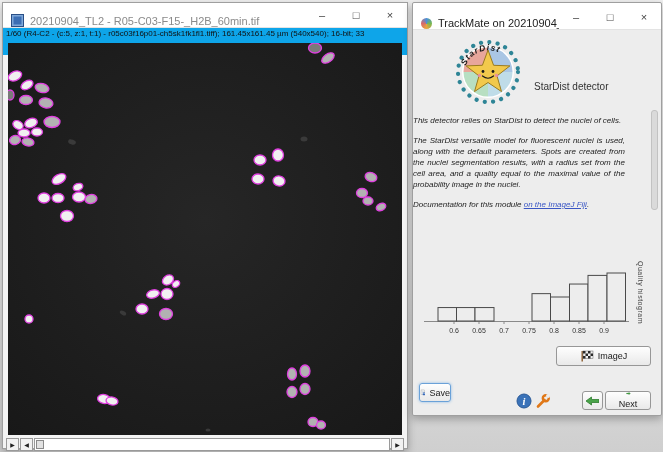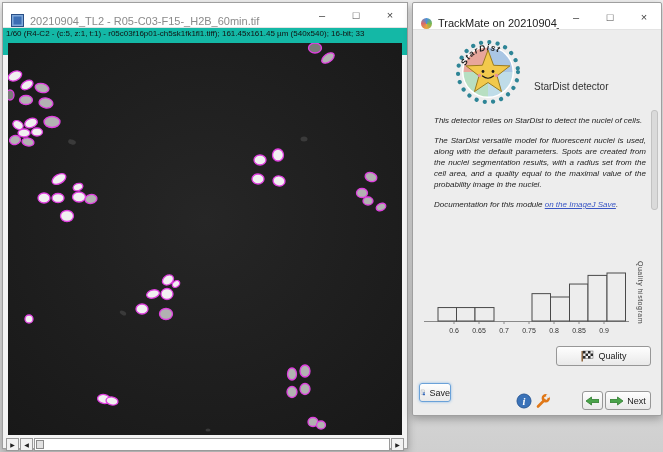--- a/index.html
+++ b/index.html
@@ -8,56 +8,56 @@
   .win{position:absolute;background:#f4f4f4;border:1px solid #9f9f9f;
     box-shadow:0 3px 8px rgba(0,0,0,.28);}
   .titlebar{display:flex;align-items:flex-end;height:24px;background:#ffffff;
     border-bottom:1px solid #e3e3e3;padding:0 0 0 8px;font-size:11px;}
   .tb-title{flex:1;white-space:nowrap;overflow:hidden;margin-left:6px;}
   .tb-btn{width:34px;height:24px;display:flex;align-items:center;justify-content:center;
     font-size:11px;color:#444;cursor:default;}
   
   #imgwin{left:2px;top:2px;width:404px;height:445px;}
   #imgwin .tb-title{color:#8a8a8a;}
-  .infobar{height:14px;font-size:8px;color:#111;background:#14b8a6;
+  .infobar{height:14px;font-size:8px;color:#111;background:#0ea5e9;
     padding:1px 0 12px 3px;white-space:nowrap;overflow:hidden;}
   .canvas{position:absolute;left:5px;top:40px;width:394px;height:392px;background:#1d1d1d;}
   .sliderrow{position:absolute;left:3px;top:435px;right:3px;height:13px;
     display:flex;align-items:stretch;gap:1px;}
   .sbtn{width:13px;background:#f2f2f2;border:1px solid #9a9a9a;font-size:6px;color:#222;
     display:flex;align-items:center;justify-content:center;box-sizing:border-box;}
   .strack{flex:1;position:relative;background:#ffffff;border:1px solid #9a9a9a;box-sizing:border-box;}
   .sthumb{position:absolute;left:1px;top:1px;bottom:1px;width:8px;background:#e2e2e2;border:1px solid #8a8a8a;box-sizing:border-box;}
   
   #tmwin{left:412px;top:2px;width:248px;height:412px;background:#ededed;border-radius:2px;}
   #tmwin .titlebar{border-top-left-radius:2px;border-top-right-radius:2px;height:26px;}
   #tmwin .tb-title{color:#222;}
   .logo{position:absolute;left:40px;top:34px;width:70px;height:70px;}
   .dethead{position:absolute;left:121px;top:64px;font-size:10px;color:#333;margin-top:14px;}
-  .desc{position:absolute;left:21px;top:112px;width:212px;font-size:8px;line-height:11px;
+  .desc{position:absolute;left:0;top:112px;width:212px;font-size:8px;line-height:11px;
     font-style:italic;color:#1c1c1c;text-align:justify;}
   .desc p{margin:0 0 9px 0;}
   .desc a{color:#3a56c4;text-decoration:underline;cursor:pointer;}
   .histwrap{position:absolute;left:8px;top:256px;}
   .vlabel{position:absolute;left:224px;top:258px;height:80px;writing-mode:vertical-rl;
     font-size:7px;color:#444;letter-spacing:.5px;}
   .scrollthumb{position:absolute;right:3px;top:107px;width:7px;height:100px;
     background:#dadada;border:1px solid #c2c2c2;border-radius:3px;box-sizing:border-box;}
   .found{position:absolute;left:20px;top:352px;width:140px;text-align:center;
     font-size:8.5px;color:#1c1c1c;}
   .btn{background:linear-gradient(#fefefe,#e9e9e9);border:1px solid #979797;border-radius:3px;
     font-size:9px;color:#1a1a1a;display:flex;align-items:center;justify-content:center;
     gap:4px;box-sizing:border-box;cursor:default;font-family:"Liberation Sans",sans-serif;}
   #previewbtn{position:absolute;right:10px;top:343px;width:95px;height:20px;}
   #savebtn{position:absolute;left:6px;top:380px;width:32px;height:19px;
     border:1px solid #6aa1d8;box-shadow:0 0 3px #8ebbe8;}
   .miniicon{position:absolute;top:389px;width:18px;height:17px;display:flex;
     align-items:center;justify-content:center;}
   #backbtn{position:absolute;left:169px;top:388px;width:21px;height:19px;}
-  #nextbtn{position:absolute;left:192px;top:388px;width:46px;height:19px;}
+  #nextbtn{position:absolute;left:192px;top:388px;width:46px;height:19px;flex-direction:column;}
 </style>
 </head>
 <body>
 
 <div class="win" id="imgwin">
   <div class="titlebar">
     <span style="width:11px;height:11px;background:#3c6eb4;border:1px solid #2a4f86;box-shadow:inset 0 0 0 1.5px #7fa8d9;"></span>
     <span class="tb-title">20210904_TL2 - R05-C03-F15-_H2B_60min.tif</span>
     <span class="tb-btn">–</span>
     <span class="tb-btn">□</span>
@@ -160,21 +160,21 @@
     <path id="sdarc" d="M12,31 A24.5,24.5 0 0 1 58,28" fill="none"></path>
     <text font-size="8.5" font-weight="bold" font-style="italic" fill="#1a1a1a" letter-spacing="1">
       <textPath href="#sdarc" startOffset="2">StarDist</textPath>
     </text>
   </svg>
   <div class="dethead">StarDist detector</div>
 
   <div class="desc">
     <p>This detector relies on StarDist to detect the nuclei of cells.</p>
     <p>The StarDist versatile model for fluorescent nuclei is used, along with the default parameters. Spots are created from the nuclei segmentation results, with a radius set from the cell area, and a quality equal to the maximal value of the probability image in the nuclei.</p>
-    <p><span>Documentation for this module </span><a>on the ImageJ Save</a><span>.</span></p>
+    <p><span>Documentation for this module </span><a>on the ImageJ Fiji</a><span>.</span></p>
   </div>
 
   <div class="histwrap">
     <svg width="215" height="82" viewBox="0 0 215 82">
         <line x1="3" y1="62.5" x2="208" y2="62.5" stroke="#8a8a8a" stroke-width="1"></line>
         <line x1="32.99999999999997" y1="63" x2="32.99999999999997" y2="65" stroke="#8a8a8a" stroke-width="1"></line>
         <text x="32.99999999999997" y="74" text-anchor="middle" font-size="7" fill="#333">0.6</text>
         <line x1="57.999999999999986" y1="63" x2="57.999999999999986" y2="65" stroke="#8a8a8a" stroke-width="1"></line>
         <text x="57.999999999999986" y="74" text-anchor="middle" font-size="7" fill="#333">0.65</text>
         <line x1="82.99999999999996" y1="63" x2="82.99999999999996" y2="65" stroke="#8a8a8a" stroke-width="1"></line>
@@ -205,21 +205,21 @@
     <svg width="14" height="12" viewBox="0 0 14 12">
       <line x1="2.2" y1="1" x2="2.2" y2="11.5" stroke="#8a5a2a" stroke-width="1.4"></line>
       <rect x="3" y="1" width="10" height="7.5" fill="#f0f0f0" stroke="#666" stroke-width=".5"></rect>
       <rect x="3" y="1" width="2.5" height="2.5" fill="#2a2a2a"></rect>
         <rect x="8" y="1" width="2.5" height="2.5" fill="#2a2a2a"></rect>
       <rect x="5.5" y="3.5" width="2.5" height="2.5" fill="#2a2a2a"></rect>
         <rect x="10.5" y="3.5" width="2.5" height="2.5" fill="#2a2a2a"></rect>
       <rect x="3" y="6" width="2.5" height="2.5" fill="#2a2a2a"></rect>
         <rect x="8" y="6" width="2.5" height="2.5" fill="#2a2a2a"></rect>
     </svg>
-    <span>Quality</span>
+    <span>ImageJ</span>
   </div>
 
   <div class="btn" id="savebtn">
     <svg width="13" height="13" viewBox="0 0 13 13">
       <rect x="2.5" y="0.5" width="8" height="10.5" fill="#ffffff" stroke="#888" stroke-width=".8"></rect>
       <line x1="4" y1="3" x2="9" y2="3" stroke="#9ab" stroke-width=".8"></line>
       <line x1="4" y1="5" x2="9" y2="5" stroke="#9ab" stroke-width=".8"></line>
       <rect x="7" y="7" width="5.5" height="5.5" fill="#3a6ec0" stroke="#2a5090" stroke-width=".6"></rect>
       <rect x="8.2" y="7.6" width="3" height="1.8" fill="#cfe0f5"></rect>
     </svg>

